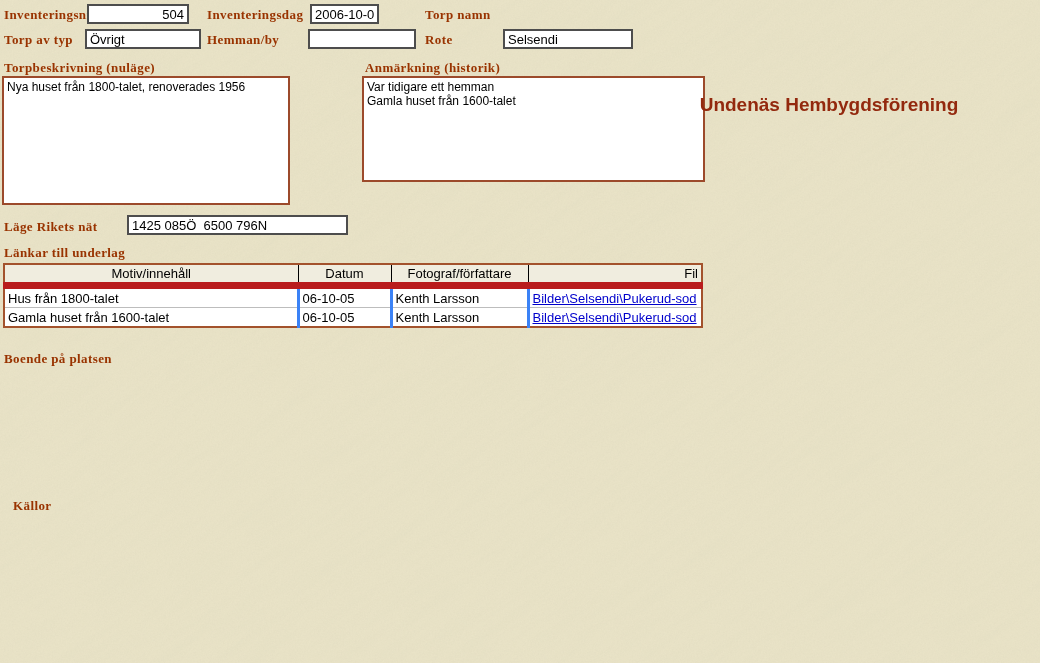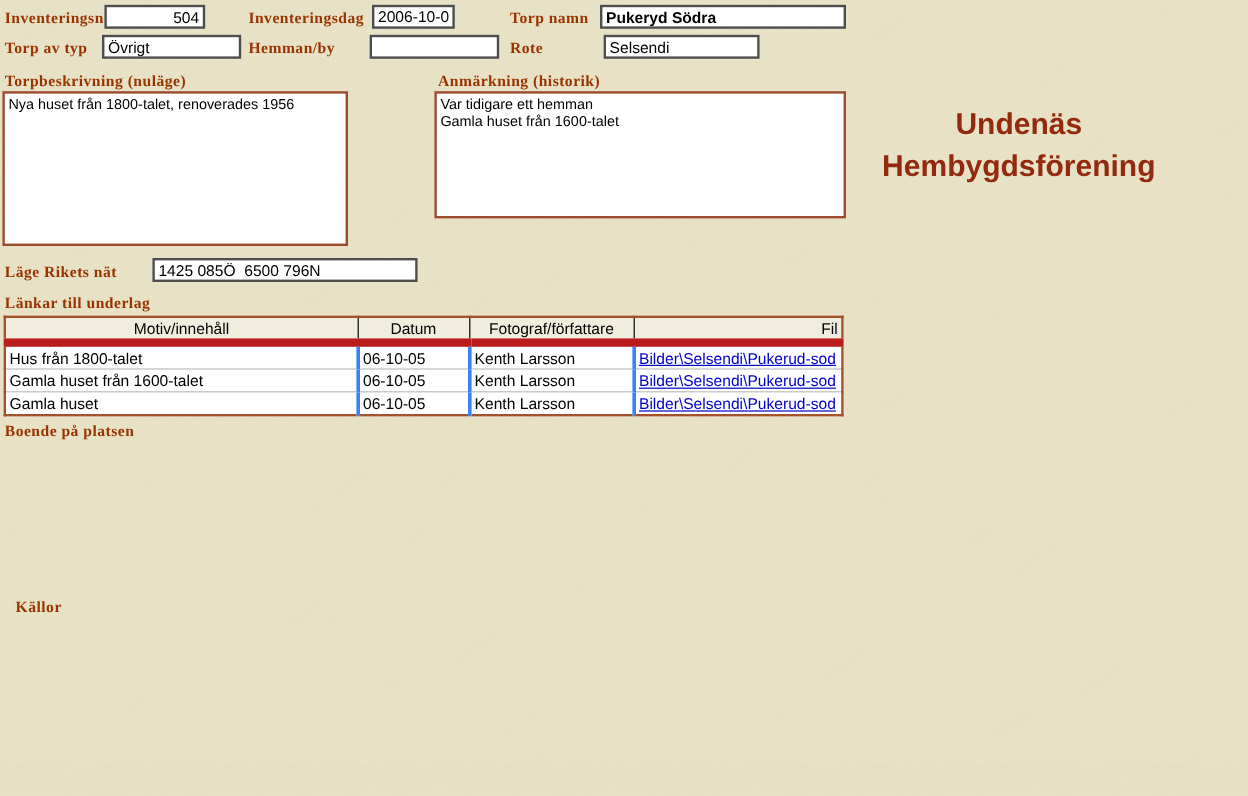--- a/index.html
+++ b/index.html
@@ -23,23 +23,23 @@
   input.fld.right { text-align:right; }
   input.fld.bold  { font-weight:bold; }
 
   textarea.ta {
     position:absolute; z-index:2; box-sizing:border-box;
     border:2px solid #9C4A2B; background:#fff; resize:none; overflow:hidden;
     font:12px "Liberation Sans", sans-serif; color:#000; padding:2px 3px;
   }
 
   .org-heading {
-    position:absolute; left:710px; top:87px; width:278px; z-index:2;
+    position:absolute; left:690px; top:87px; width:278px; z-index:2;
     text-align:center; font-family:"Liberation Sans", sans-serif;
-    font-weight:bold; font-size:25px; line-height:35px; color:#93290E;
+    font-weight:bold; font-size:19px; line-height:35px; color:#93290E;
   }
   .subtitle {
     position:absolute; left:710px; top:180px; width:278px; z-index:2;
     text-align:center; font-family:"Liberation Sans", sans-serif;
     font-size:25px; color:#A23E15;
   }
 
   table.links {
     position:absolute; left:3px; top:263px; z-index:2;
     width:698px; table-layout:fixed; border-collapse:collapse;
@@ -75,27 +75,26 @@
         <feTurbulence type="turbulence" baseFrequency="0.012 0.09" numOctaves="2" seed="11" stitchTiles="stitch"></feTurbulence>
         <feColorMatrix type="matrix" values="0 0 0 0 0.70  0 0 0 0 0.68  0 0 0 0 0.52  0 0 0 0.45 0"></feColorMatrix>
       </filter>
     </defs>
     <rect width="1040" height="663" fill="#EAE4C8"></rect>
     <rect x="-500" y="-500" width="2100" height="1700" filter="url(#fibers)" opacity="0.30" transform="rotate(-35 520 331)"></rect>
     <rect width="1040" height="663" filter="url(#grain)" opacity="0.45"></rect>
   </svg>
 
   <span class="lbl" style="left:4px; top:7px;">Inventeringsnr</span>
-  <input class="fld right" style="left: 87px; top: 4px; width: 84px;" value="504">
+  <input class="fld right" style="left: 87px; top: 4px; width: 102px;" value="504">
 
   <span class="lbl" style="left:207px; top:7px;">Inventeringsdag</span>
   <input class="fld" style="left: 310px; top: 4px; width: 69px;" value="2006-10-05">
 
   <span class="lbl" style="left:425px; top:7px;">Torp namn</span>
-  <input class="fld bold" style="left: 500px; top: 4px; width: 205px;" value="Pukeryd Södra">
 
   <span class="lbl" style="left:4px; top:32px;">Torp av typ</span>
   <input class="fld" style="left: 85px; top: 29px; width: 116px;" value="Övrigt">
 
   <span class="lbl" style="left:207px; top:32px;">Hemman/by</span>
   <input class="fld" style="left: 308px; top: 29px; width: 108px;" value="">
 
   <span class="lbl" style="left:425px; top:32px;">Rote</span>
   <input class="fld" style="left: 503px; top: 29px; width: 130px;" value="Selsendi">
 
@@ -134,25 +133,19 @@
         <td>06-10-05</td>
         <td>Kenth Larsson</td>
         <td class="fil"><a href="#">Bilder\Selsendi\Pukerud-sod</a></td>
       </tr>
       <tr>
         <td>Gamla huset från 1600-talet</td>
         <td>06-10-05</td>
         <td>Kenth Larsson</td>
         <td class="fil"><a href="#">Bilder\Selsendi\Pukerud-sod</a></td>
       </tr>
-      <tr>
-        <td>Gamla huset</td>
-        <td>06-10-05</td>
-        <td>Kenth Larsson</td>
-        <td class="fil"><a href="#">Bilder\Selsendi\Pukerud-sod</a></td>
-      </tr>
     </tbody>
   </table>
 
   <span class="lbl" style="left:4px; top:351px;">Boende på platsen</span>
   <span class="lbl" style="left:13px; top:498px;">Källor</span>
 
 </div>
 
 </body></html>

